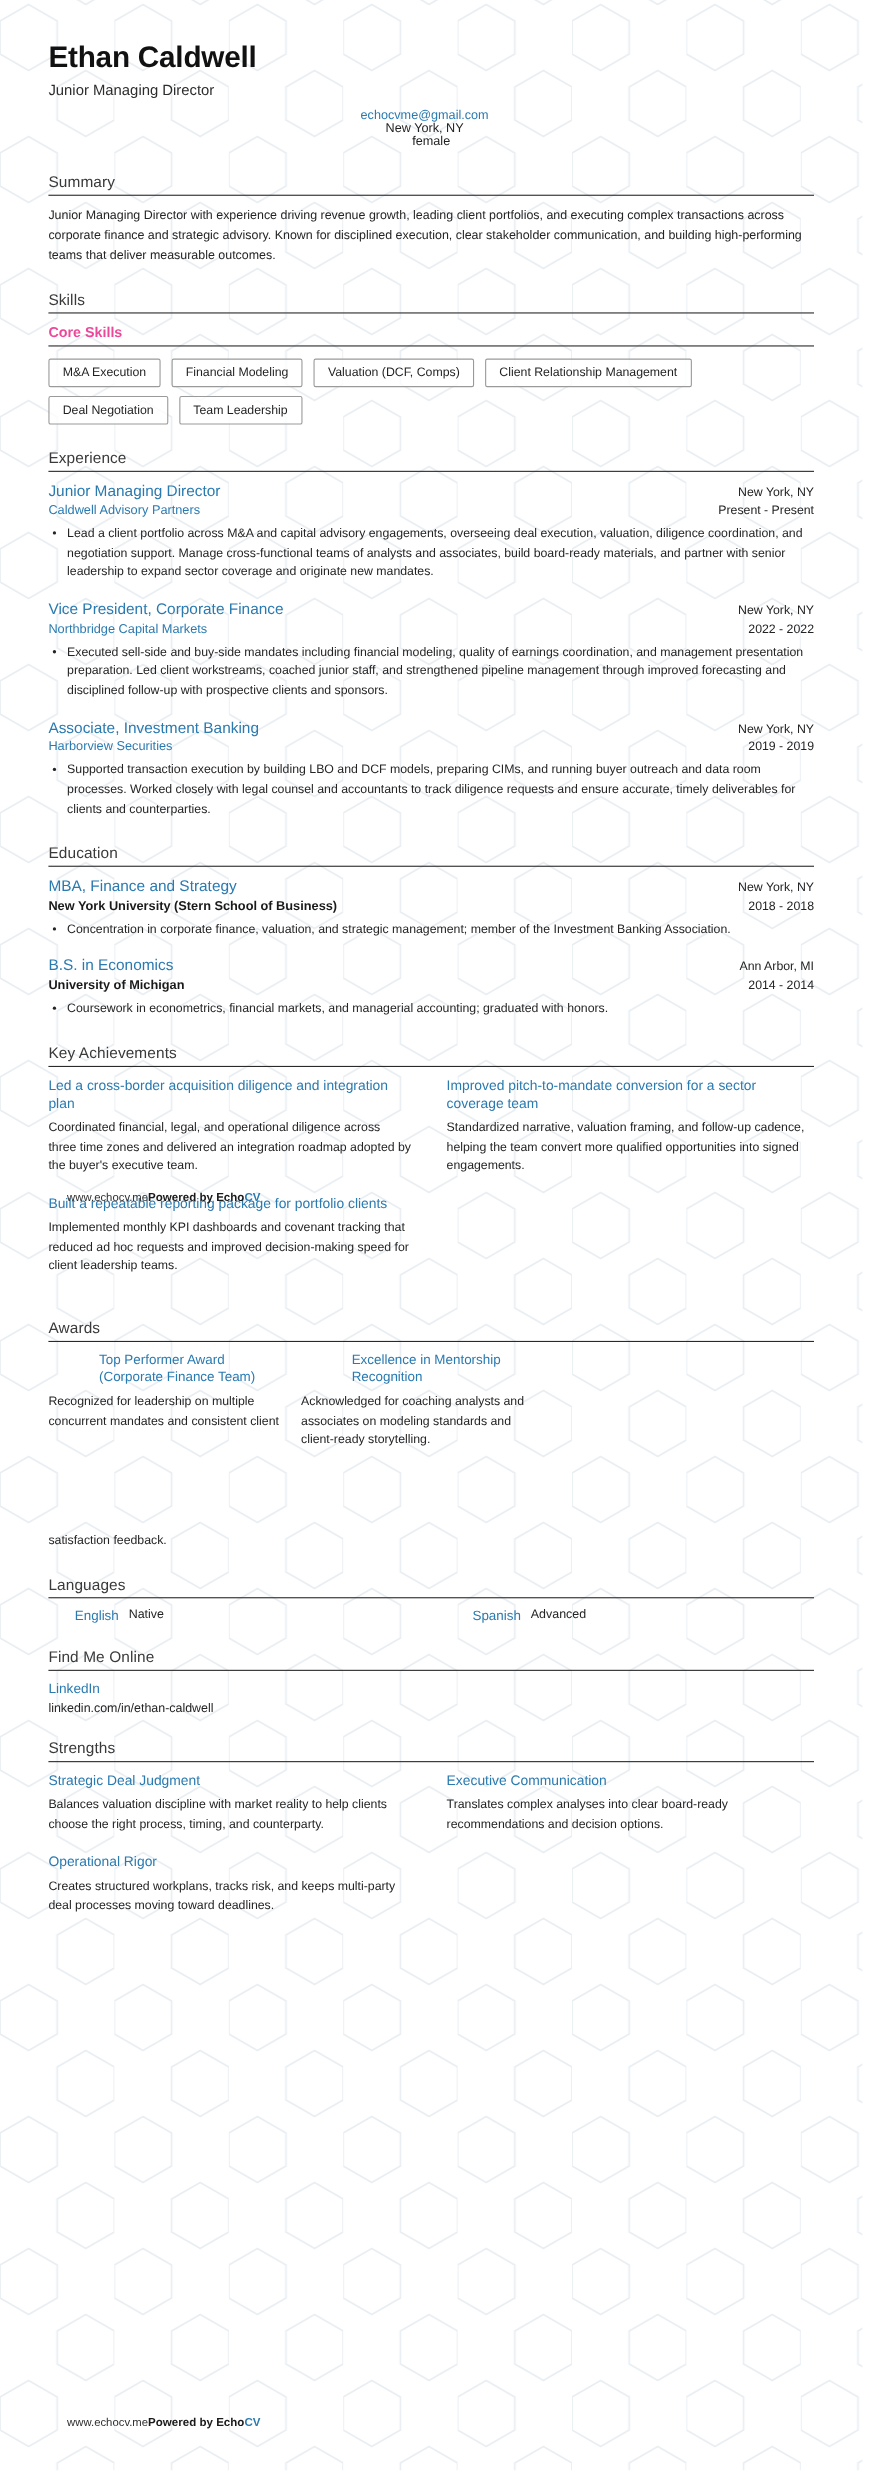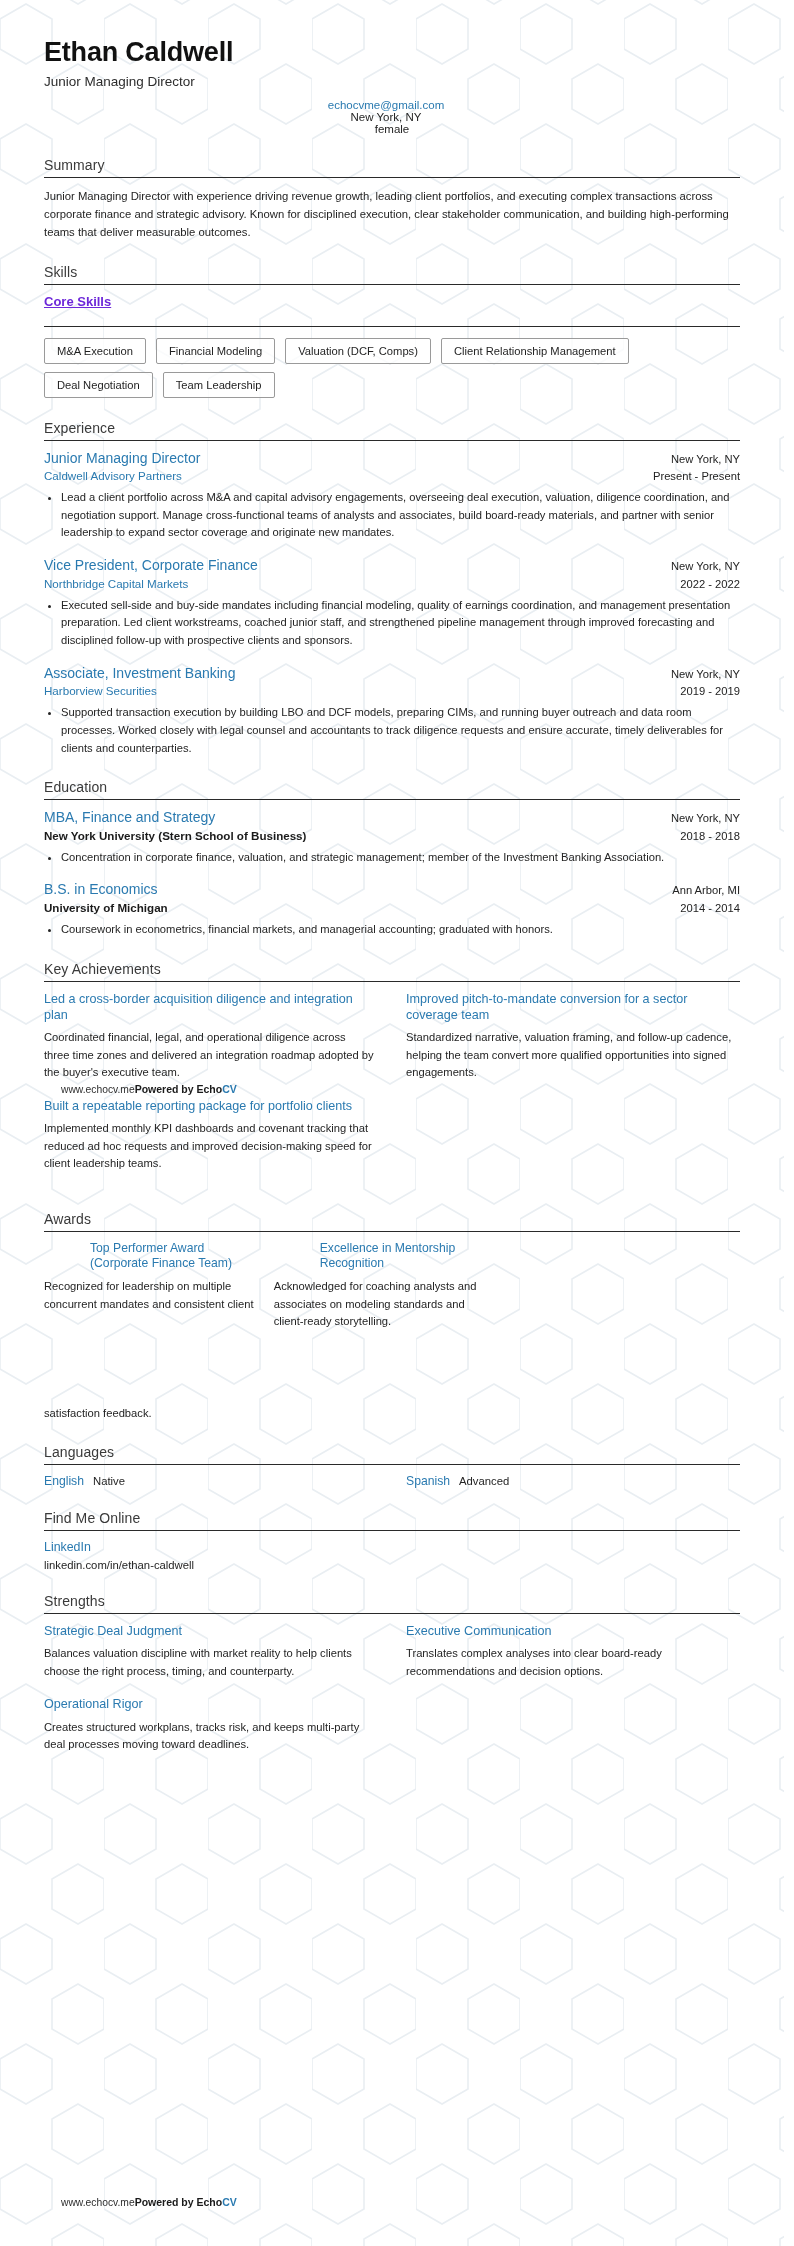--- a/index.html
+++ b/index.html
@@ -91,25 +91,24 @@
     font-size: 11.3px;
     line-height: 1.62;
     color: #242424;
     text-align: left;
   }
 
   
   .skills-group-title {
     font-size: 13px;
     font-weight: bold;
-    color: #6d28d9;
+    color: #ec4899;
     border-bottom: 1px solid #2a2a2a;
-    padding-bottom: 17px;
+    padding-bottom: 5px;
     margin-bottom: 11px;
-    text-decoration: underline;
   }
   .skill-chips {
     display: flex;
     flex-wrap: wrap;
     gap: 8px 10px;
   }
   .chip {
     border: 1px solid #9a9a9a;
     border-radius: 2px;
     padding: 6px 12px;
@@ -213,22 +212,23 @@
     color: #242424;
   }
 
   
   .lang-row {
     display: flex;
   }
   .lang-cell {
     width: 50%;
     display: flex;
-    align-items: center;
+    align-items: flex-start;
     gap: 9px;
+    margin-left: 24px;
   }
   .lang-cell:last-child { padding-left: 14px; }
   .lang-name {
     font-size: 12.2px;
     color: #2a7ab0;
     font-weight: normal;
   }
   .lang-level {
     font-size: 11.3px;
     color: #242424;

